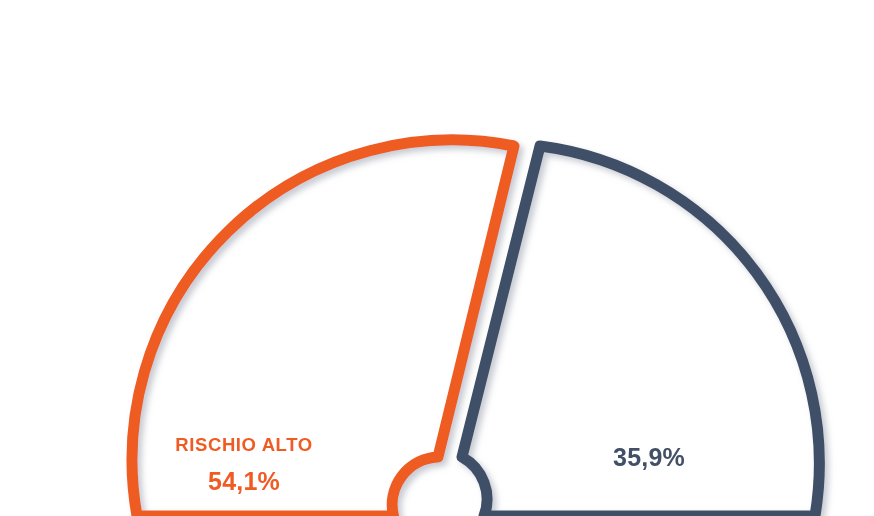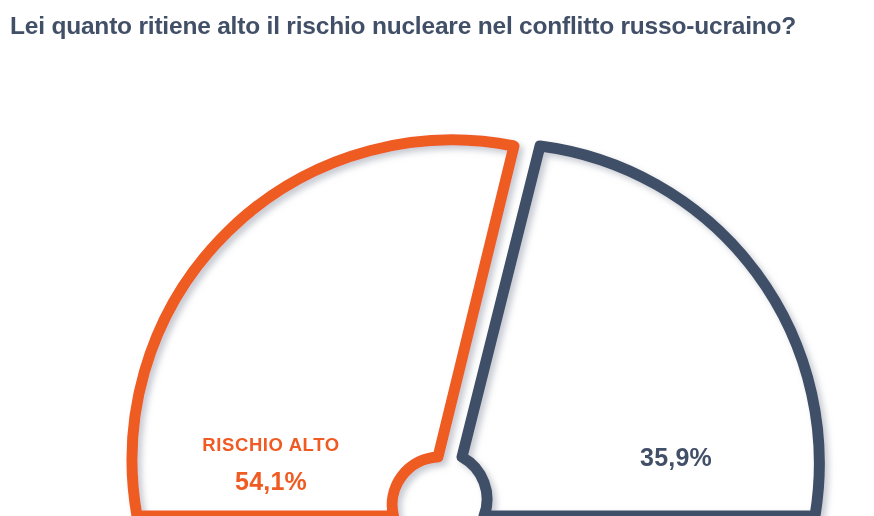--- a/index.html
+++ b/index.html
@@ -46,21 +46,20 @@
     height: 516px;
     display: block;
   }
 
   
   .seg-label {
     position: absolute;
     text-align: center;
     line-height: 1.14;
     white-space: nowrap;
-    padding-left: 27px;
   }
   .seg-label .seg-name {
     display: block;
     font-size: 18.5px;
     font-weight: bold;
     letter-spacing: 0.6px;
   }
   .seg-label .seg-value {
     display: block;
     font-size: 25px;
@@ -80,21 +79,20 @@
     top: 431px;
     width: 230px;
     color: #414f67;
   }
 </style>
 </head>
 <body style="background: rgb(255, 255, 255);">
 
 <div id="chart-root">
 
-  <div class="chart-title" style="color: rgb(65, 79, 103);">Lei quanto ritiene alto il rischio nucleare nel conflitto russo-ucraino?</div>
 
   <svg id="gauge-svg" viewBox="0 0 874 516">
     <defs>
       <filter id="dropshadow" x="-25%" y="-25%" width="160%" height="160%">
         <feDropShadow dx="4" dy="4" stdDeviation="3.2" flood-color="#9aa0ad" flood-opacity="0.55"></feDropShadow>
       </filter>
     </defs>
 
     <path id="wedge-high" filter="url(#dropshadow)" fill="none" stroke="#ef5b23" stroke-width="11" stroke-linejoin="round" stroke-linecap="round" d="M 438 457
              L 514 146

